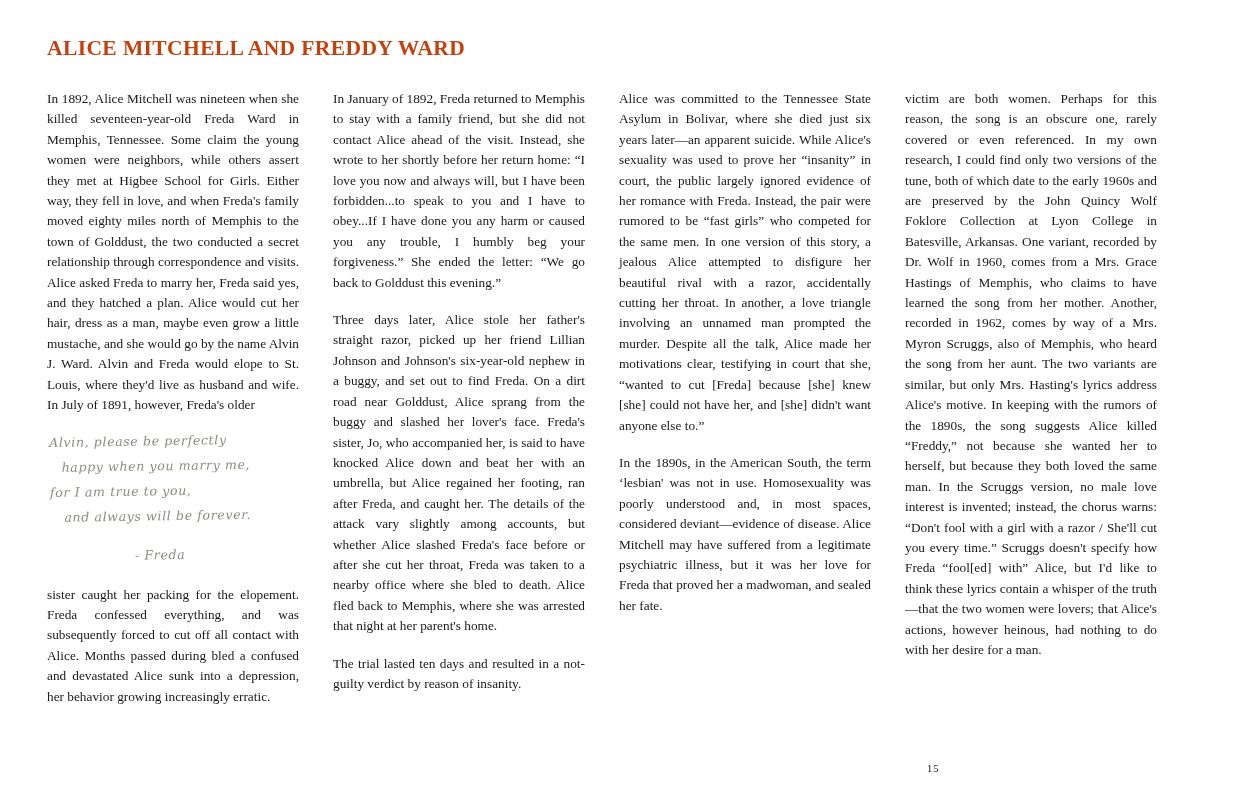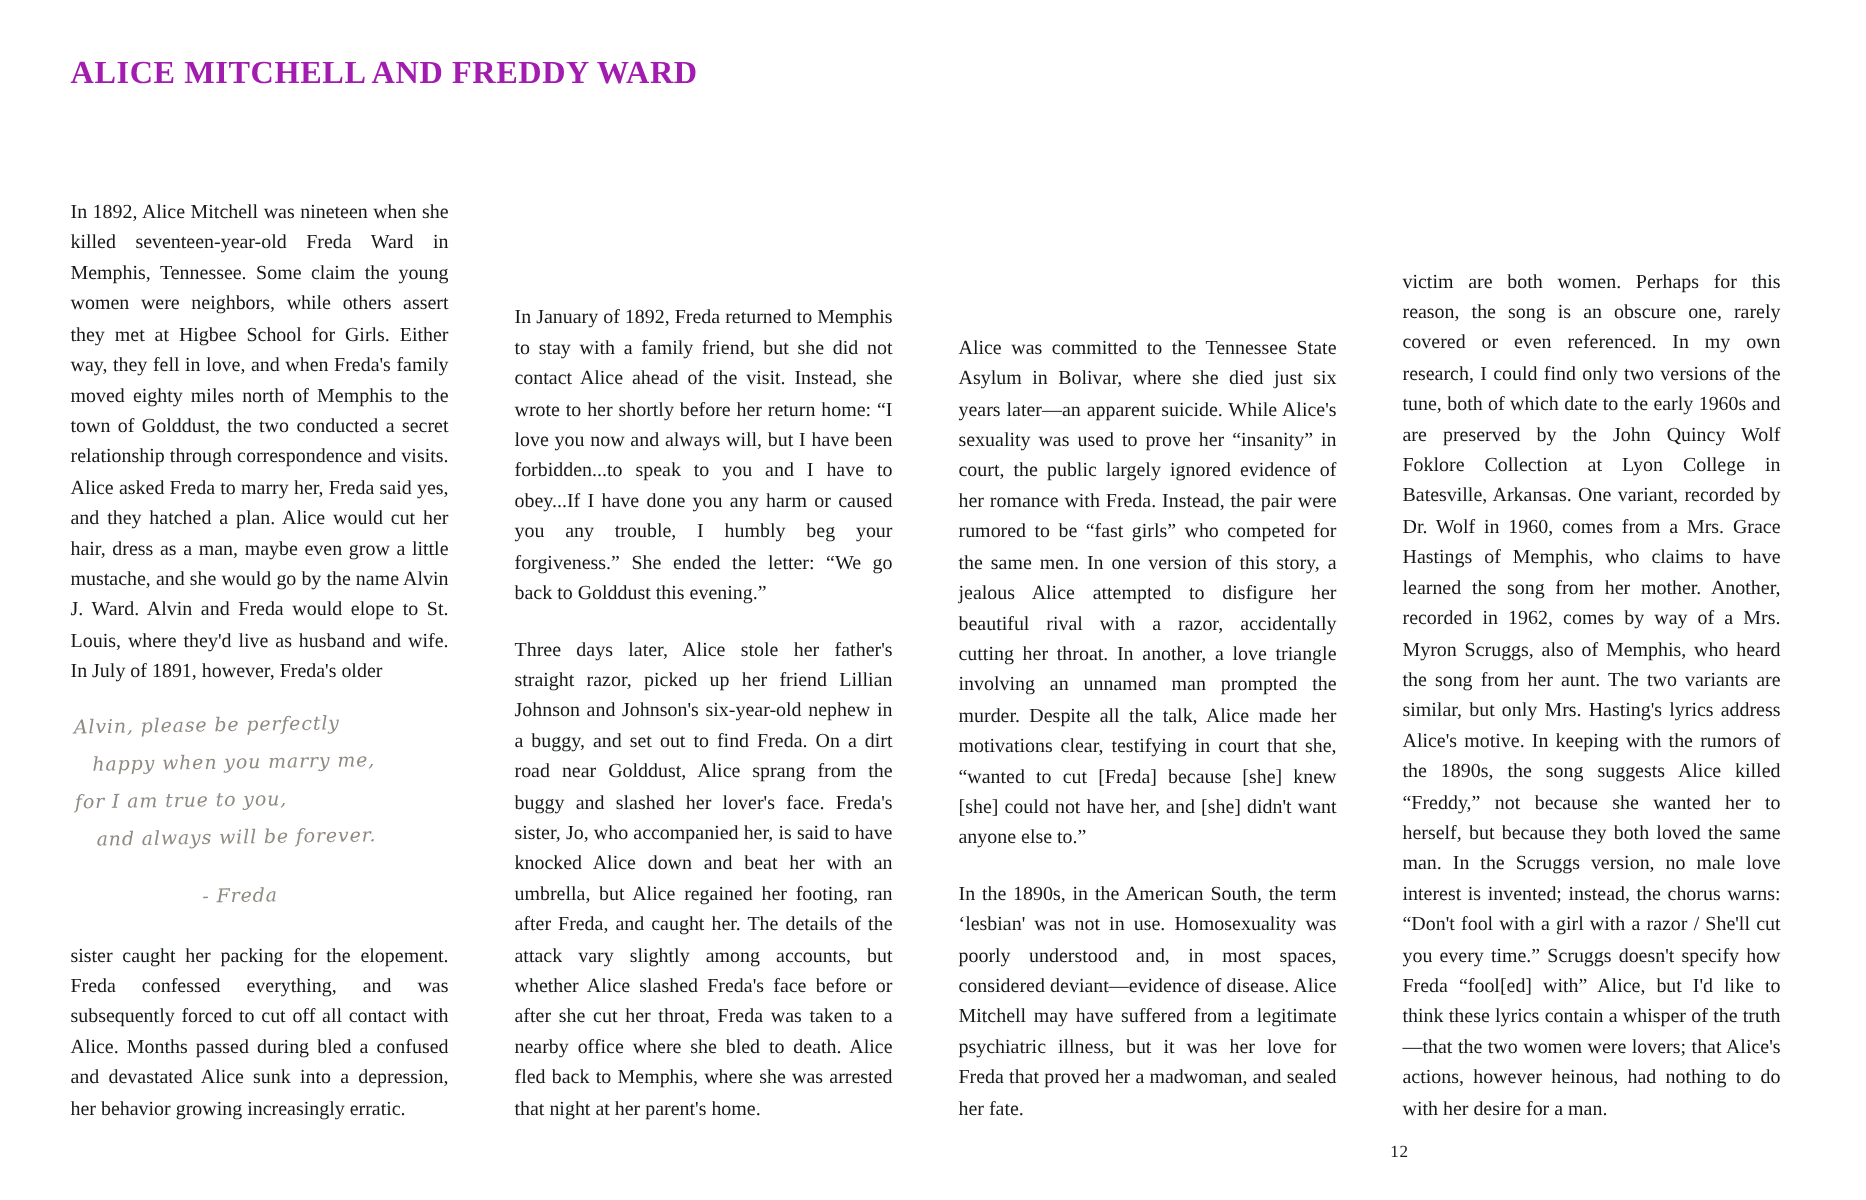--- a/index.html
+++ b/index.html
@@ -21,32 +21,32 @@
     box-sizing: border-box;
   }
   .page-title {
     position: absolute;
     left: 47px;
     top: 36px;
     font-family: "Liberation Serif", serif;
     font-weight: bold;
     font-size: 21.5px;
     letter-spacing: 0.4px;
-    color: #a21caf;
+    color: #c2410c;
     white-space: nowrap;
   }
   .columns {
     position: absolute;
     left: 47px;
     top: 89px;
     width: 1152px;
     height: 660px;
     display: flex;
-    gap: 44px;
-    align-items: flex-end;
+    gap: 34px;
+    align-items: flex-start;
   }
   .col {
     width: 252px;
     font-size: 13.3px;
     line-height: 20.4px;
     text-align: justify;
     text-justify: inter-word;
     hyphens: none;
     color: #16181a;
   }
@@ -122,28 +122,29 @@
         <span class="line l3">for I am true to you,</span>
         <span class="line l4">and always will be forever.</span>
         <span class="sig">- Freda</span>
       </div>
       <p>sister caught her packing for the elopement. Freda confessed everything, and was subsequently forced to cut off all contact with Alice. Months passed during bled a confused and devastated Alice sunk into a depression, her behavior growing increasingly erratic.</p>
     </div>
 
     <div class="col">
       <p>In January of 1892, Freda returned to Memphis to stay with a family friend, but she did not contact Alice ahead of the visit. Instead, she wrote to her shortly before her return home: “I love you now and always will, but I have been forbidden...to speak to you and I have to obey...If I have done you any harm or caused you any trouble, I humbly beg your forgiveness.” She ended the letter: “We go back to Golddust this evening.”</p>
       <p>Three days later, Alice stole her father's straight razor, picked up her friend Lillian Johnson and Johnson's six-year-old nephew in a buggy, and set out to find Freda. On a dirt road near Golddust, Alice sprang from the buggy and slashed her lover's face. Freda's sister, Jo, who accompanied her, is said to have knocked Alice down and beat her with an umbrella, but Alice regained her footing, ran after Freda, and caught her. The details of the attack vary slightly among accounts, but whether Alice slashed Freda's face before or after she cut her throat, Freda was taken to a nearby office where she bled to death. Alice fled back to Memphis, where she was arrested that night at her parent's home.</p>
+      <p>The trial lasted ten days and resulted in a not-guilty verdict by reason of insanity.</p>
     </div>
 
     <div class="col">
       <p>Alice was committed to the Tennessee State Asylum in Bolivar, where she died just six years later—an apparent suicide. While Alice's sexuality was used to prove her “insanity” in court, the public largely ignored evidence of her romance with Freda. Instead, the pair were rumored to be “fast girls” who competed for the same men. In one version of this story, a jealous Alice attempted to disfigure her beautiful rival with a razor, accidentally cutting her throat. In another, a love triangle involving an unnamed man prompted the murder. Despite all the talk, Alice made her motivations clear, testifying in court that she, “wanted to cut [Freda] because [she] knew [she] could not have her, and [she] didn't want anyone else to.”</p>
       <p>In the 1890s, in the American South, the term ‘lesbian' was not in use. Homosexuality was poorly understood and, in most spaces, considered deviant—evidence of disease. Alice Mitchell may have suffered from a legitimate psychiatric illness, but it was her love for Freda that proved her a madwoman, and sealed her fate.</p>
     </div>
 
     <div class="col">
       <p>victim are both women. Perhaps for this reason, the song is an obscure one, rarely covered or even referenced. In my own research, I could find only two versions of the tune, both of which date to the early 1960s and are preserved by the John Quincy Wolf Foklore Collection at Lyon College in Batesville, Arkansas. One variant, recorded by Dr. Wolf in 1960, comes from a Mrs. Grace Hastings of Memphis, who claims to have learned the song from her mother. Another, recorded in 1962, comes by way of a Mrs. Myron Scruggs, also of Memphis, who heard the song from her aunt. The two variants are similar, but only Mrs. Hasting's lyrics address Alice's motive. In keeping with the rumors of the 1890s, the song suggests Alice killed “Freddy,” not because she wanted her to herself, but because they both loved the same man. In the Scruggs version, no male love interest is invented; instead, the chorus warns: “Don't fool with a girl with a razor / She'll cut you every time.” Scruggs doesn't specify how Freda “fool[ed] with” Alice, but I'd like to think these lyrics contain a whisper of the truth—that the two women were lovers; that Alice's actions, however heinous, had nothing to do with her desire for a man.</p>
     </div>
 
   </div>
 
-  <div class="folio folio-right">12</div>
+  <div class="folio folio-right">15</div>
 
 </div>
 
 </body></html>

